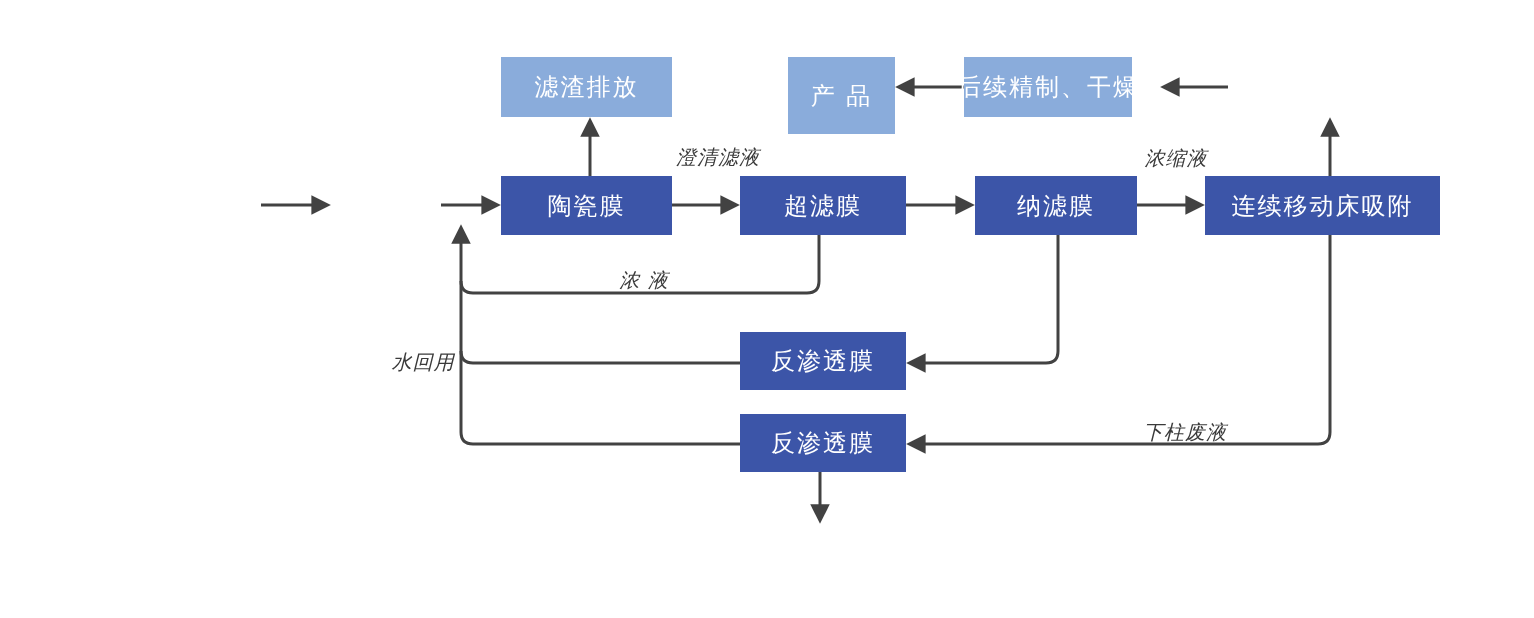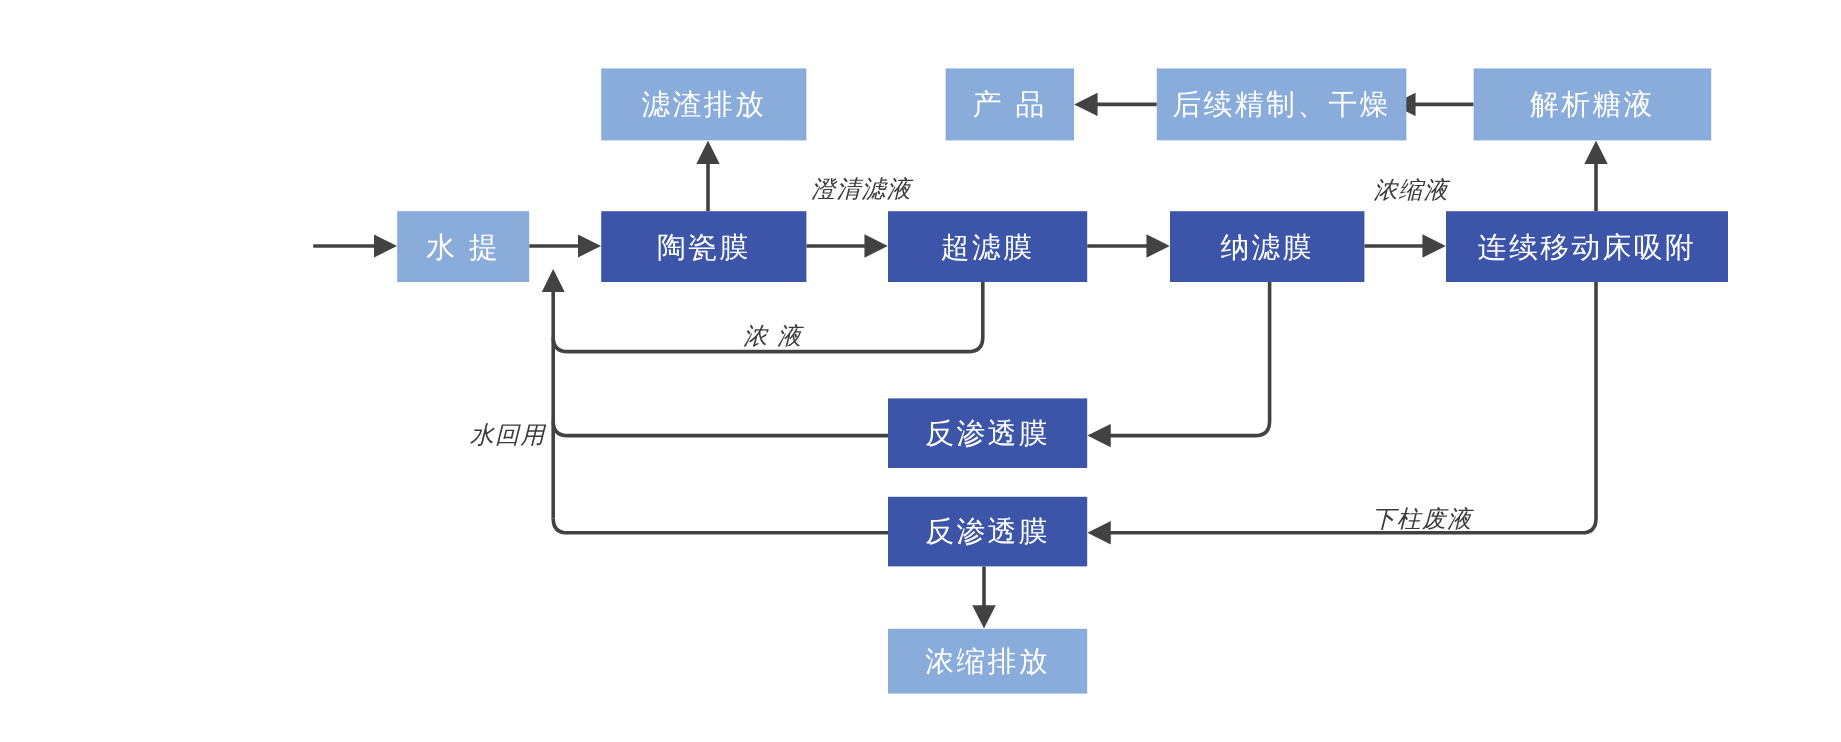--- a/index.html
+++ b/index.html
@@ -62,57 +62,48 @@
     <path class="flow" d="M964 87 H901" marker-end="url(#arrowhead)"></path>
     <path class="flow" d="M819 235 V281 Q819 293 807 293 H473 Q461 293 461 281"></path>
     <path class="flow" d="M1058 235 V351 Q1058 363 1046 363 H912" marker-end="url(#arrowhead)"></path>
     <path class="flow" d="M1330 235 V432 Q1330 444 1318 444 H912" marker-end="url(#arrowhead)"></path>
     <path class="flow" d="M741 363 H473 Q461 363 461 351"></path>
     <path class="flow" d="M741 444 H473 Q461 444 461 432"></path>
     <path class="flow" d="M461 432 V230" marker-end="url(#arrowhead)"></path>
     <path class="flow" d="M820 472 V518" marker-end="url(#arrowhead)"></path>
   </svg>
 
-  <div class="node light" style="left:331px;top:176px;width:110px;height:59px">
-    <span>水 提</span>
-  </div>
   <div class="node dark" style="left:501px;top:176px;width:171px;height:59px">
     <span>陶瓷膜</span>
   </div>
   <div class="node dark" style="left:740px;top:176px;width:166px;height:59px">
     <span>超滤膜</span>
   </div>
   <div class="node dark" style="left:975px;top:176px;width:162px;height:59px">
     <span>纳滤膜</span>
   </div>
   <div class="node dark" style="left:1205px;top:176px;width:235px;height:59px">
     <span>连续移动床吸附</span>
   </div>
 
   <div class="node light" style="left:501px;top:57px;width:171px;height:60px">
     <span>滤渣排放</span>
   </div>
-  <div class="node light" style="left:788px;top:57px;width:107px;height:60px">
+  <div class="node light" style="left:788px;top:57px;width:107px;height:77px">
     <span>产 品</span>
   </div>
-  <div class="node light" style="left:964px;top:57px;width:208px;height:60px">
+  <div class="node light" style="left:964px;top:57px;width:168px;height:60px">
     <span>后续精制、干燥</span>
-  </div>
-  <div class="node light" style="left:1228px;top:57px;width:198px;height:60px">
-    <span>解析糖液</span>
   </div>
 
   <div class="node dark" style="left:740px;top:332px;width:166px;height:58px">
     <span>反渗透膜</span>
   </div>
   <div class="node dark" style="left:740px;top:414px;width:166px;height:58px">
     <span>反渗透膜</span>
-  </div>
-  <div class="node light" style="left:740px;top:524px;width:166px;height:54px">
-    <span>浓缩排放</span>
   </div>
 
   <div class="edge-label" style="left:718px;top:144px">澄清滤液</div>
   <div class="edge-label" style="left:1176px;top:145px">浓缩液</div>
   <div class="edge-label" style="left:644px;top:267px">浓 液</div>
   <div class="edge-label" style="left:423px;top:349px">水回用</div>
   <div class="edge-label" style="left:1185px;top:419px">下柱废液</div>
 
 </div>
 

